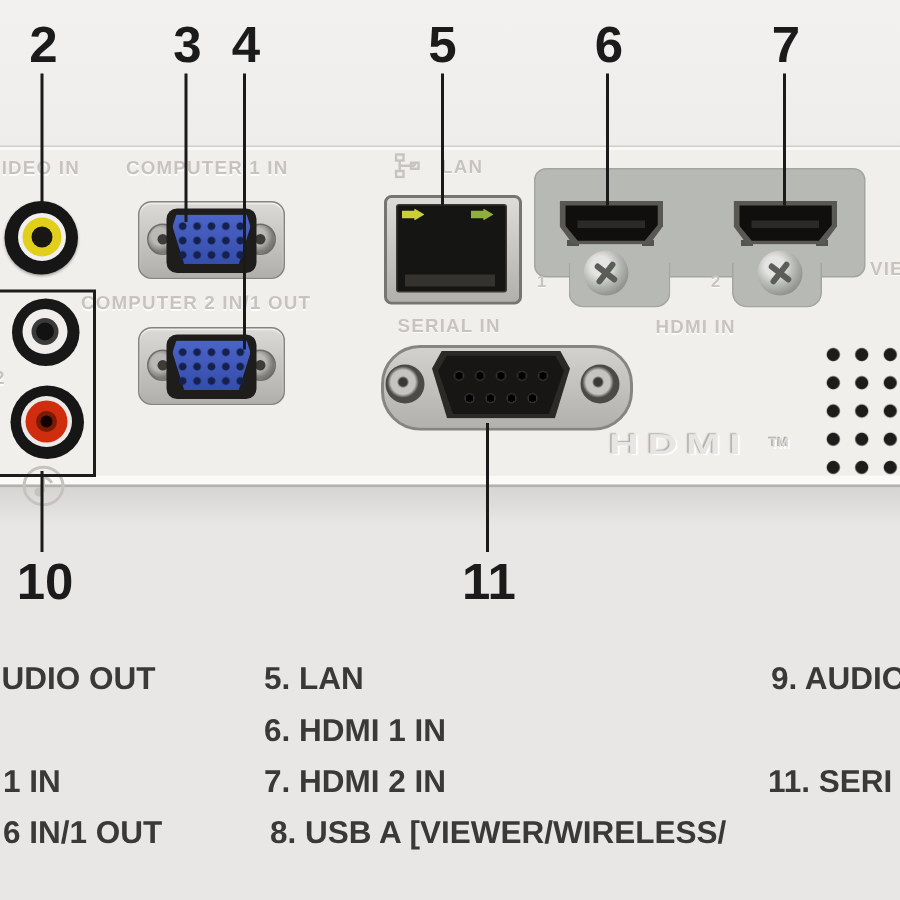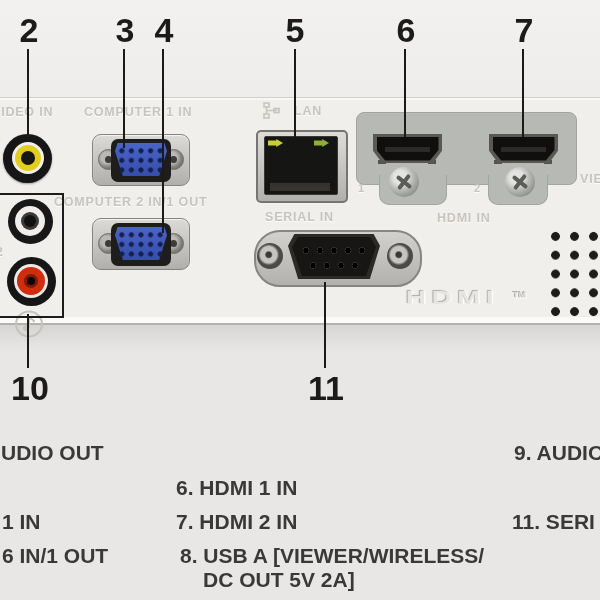--- a/index.html
+++ b/index.html
@@ -220,21 +220,21 @@
   <div class="abs hdmi-logo">HDMI</div>
   <div class="abs hdmi-tm">TM</div>
 
   <div class="abs num" style="left:30px;top:371px;">10</div>
   <div class="abs num" style="left:326px;top:371px;">11</div>
 
   <div class="abs legend-item" style="left:1px;top:441px;">UDIO OUT</div>
   <div class="abs legend-item" style="left:2px;top:510px;">1 IN</div>
   <div class="abs legend-item" style="left:2px;top:544px;">6 IN/1 OUT</div>
 
+  <div class="abs legend-item" style="left:176px;top:441px;">5. LAN</div>
   <div class="abs legend-item" style="left:176px;top:476px;">6. HDMI 1 IN</div>
   <div class="abs legend-item" style="left:176px;top:510px;">7. HDMI 2 IN</div>
   <div class="abs legend-item" style="left:180px;top:544px;">8. USB A [VIEWER/WIRELESS/</div>
-  <div class="abs legend-item" style="left:203px;top:568px;">DC OUT 5V 2A]</div>
 
   <div class="abs legend-item" style="left:514px;top:441px;">9. AUDIO</div>
   <div class="abs legend-item" style="left:512px;top:510px;">11. SERI</div>
 
 </div>
 
 </body></html>

